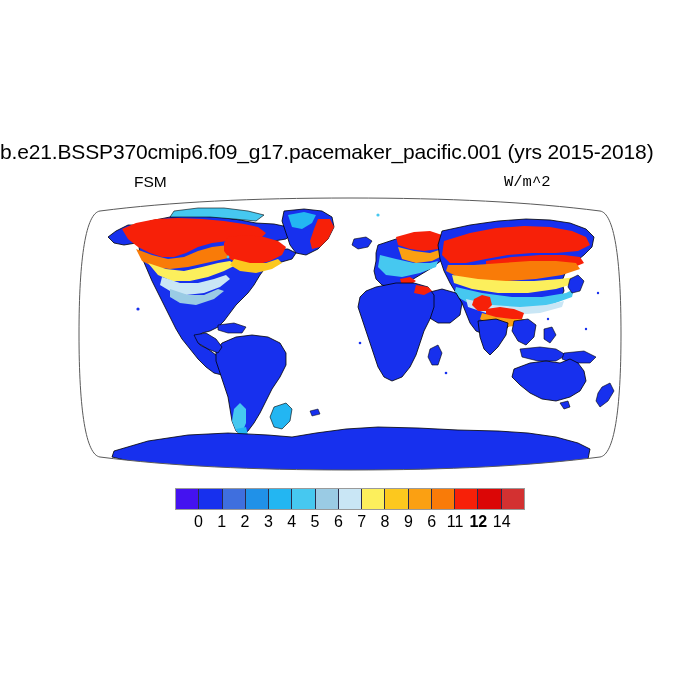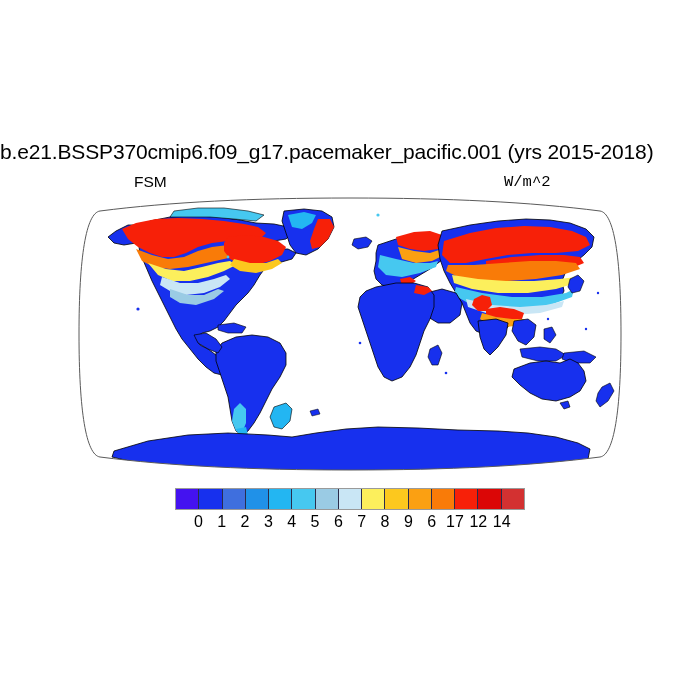--- a/index.html
+++ b/index.html
@@ -339,19 +339,19 @@
         <span class="tick" style="left: 46.6667px;">1</span>
         <span class="tick" style="left: 70px;">2</span>
         <span class="tick" style="left: 93.3333px;">3</span>
         <span class="tick" style="left: 116.667px;">4</span>
         <span class="tick" style="left: 140px;">5</span>
         <span class="tick" style="left: 163.333px;">6</span>
         <span class="tick" style="left: 186.667px;">7</span>
         <span class="tick" style="left: 210px;">8</span>
         <span class="tick" style="left: 233.333px;">9</span>
         <span class="tick" style="left: 256.667px;">6</span>
-        <span class="tick" style="left: 280px;">17</span>
-        <span class="tick" style="left: 303.333px;">12</span>
+        <span class="tick" style="left: 280px;">11</span>
+        <span class="tick" style="left: 303.333px; font-weight: bold;">12</span>
         <span class="tick" style="left: 326.667px;">14</span>
       </div>
   </div>
 
 </div>
 
 </body></html>

